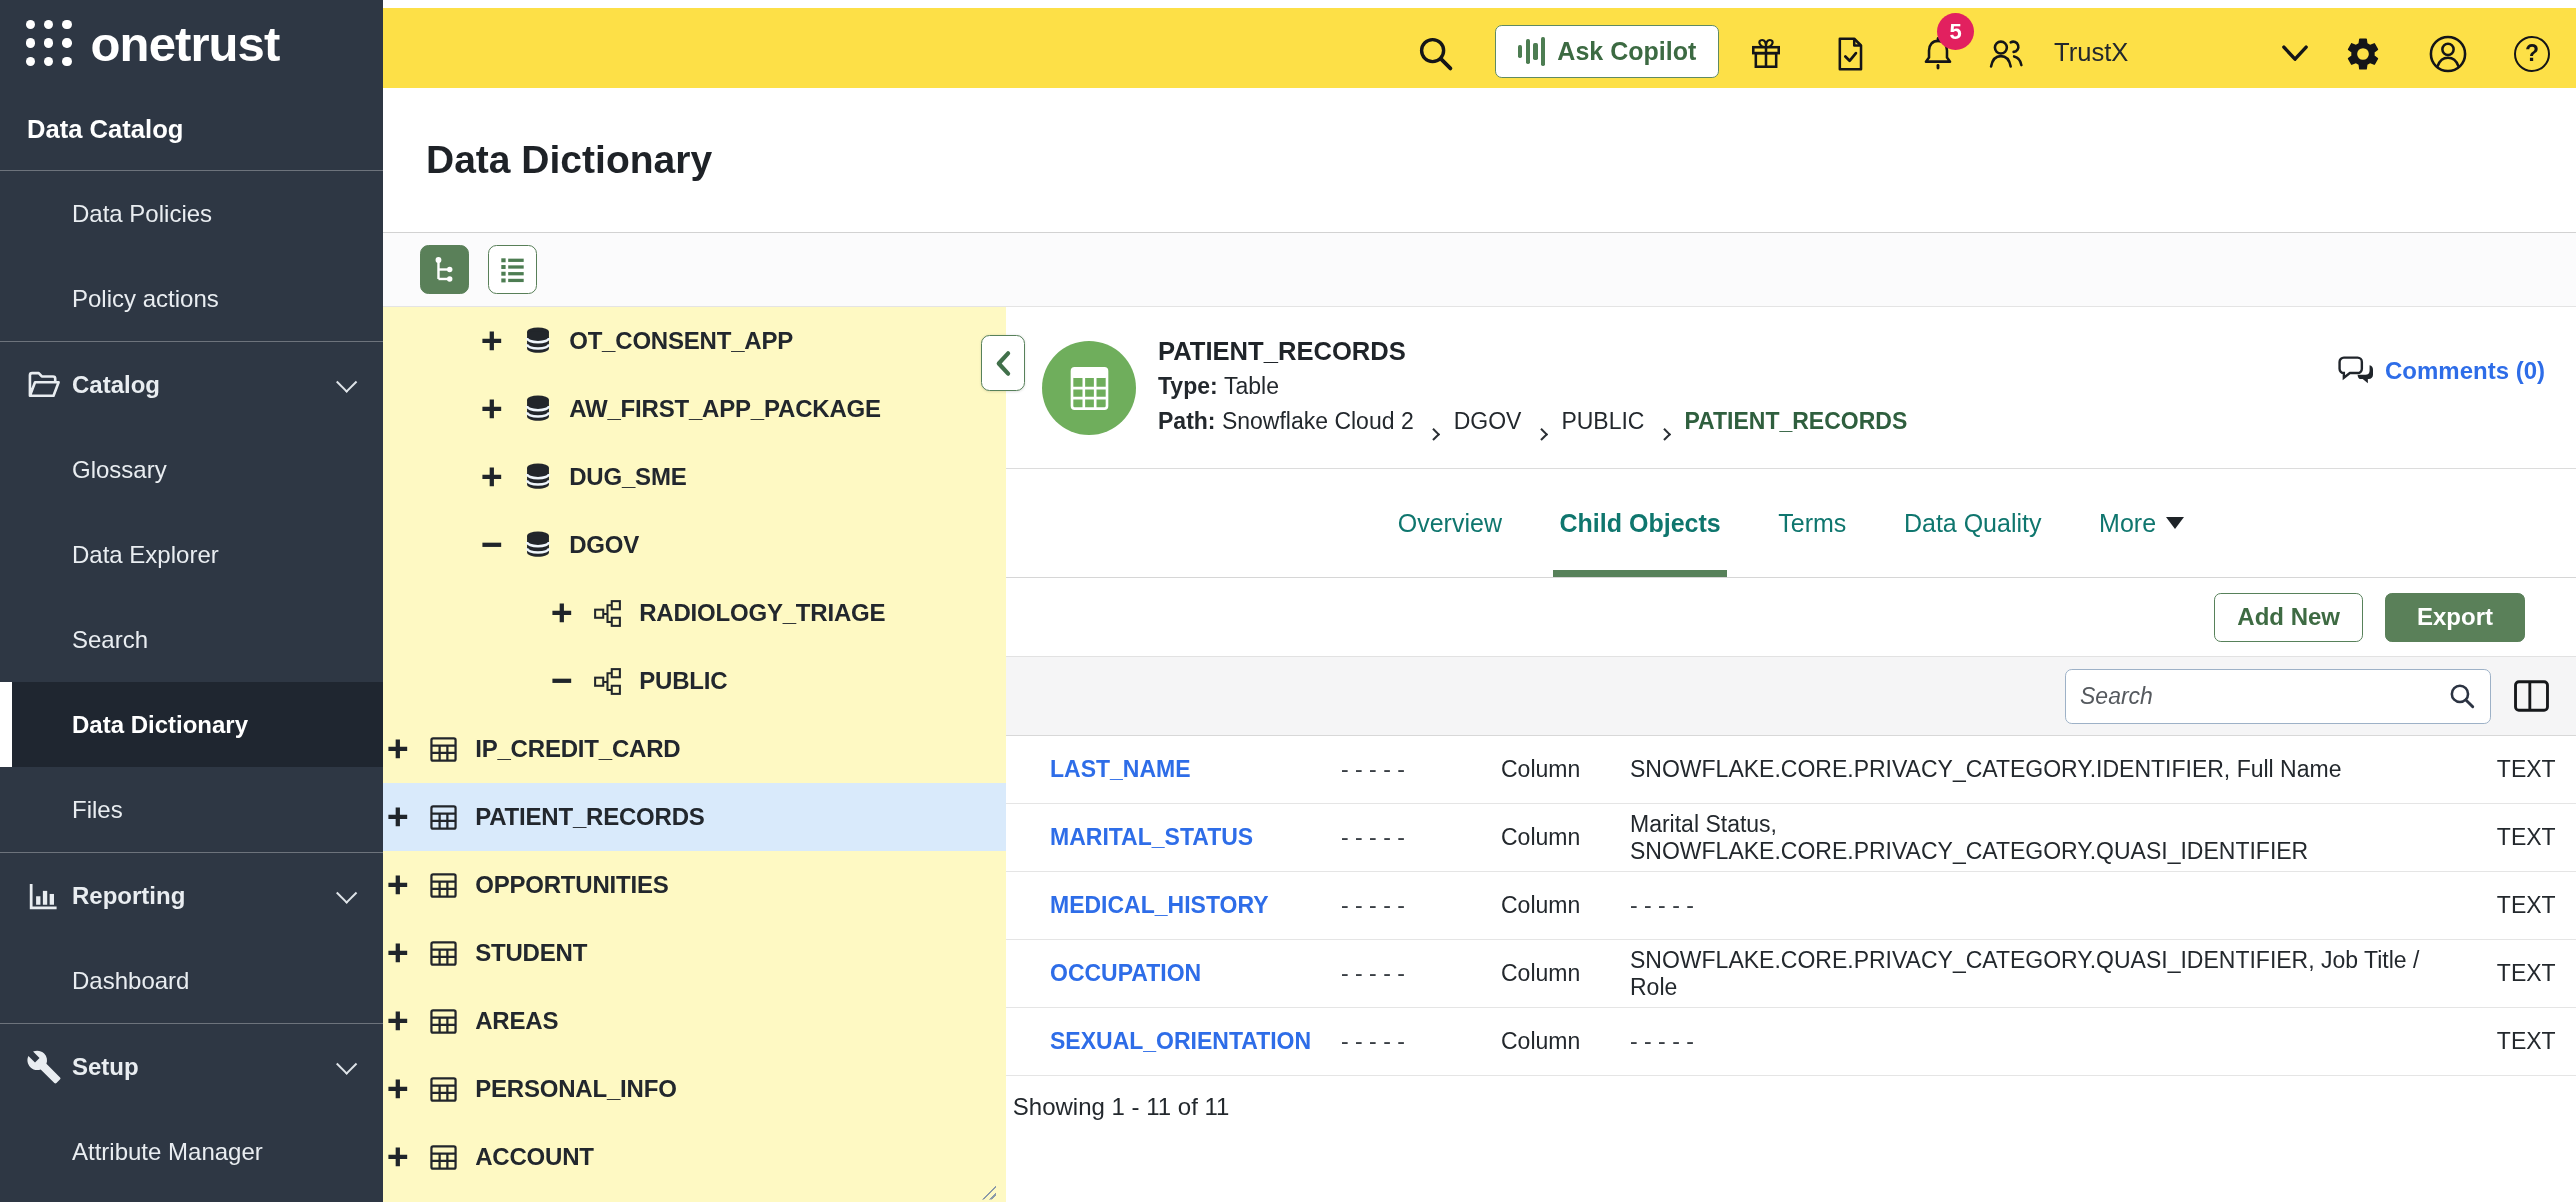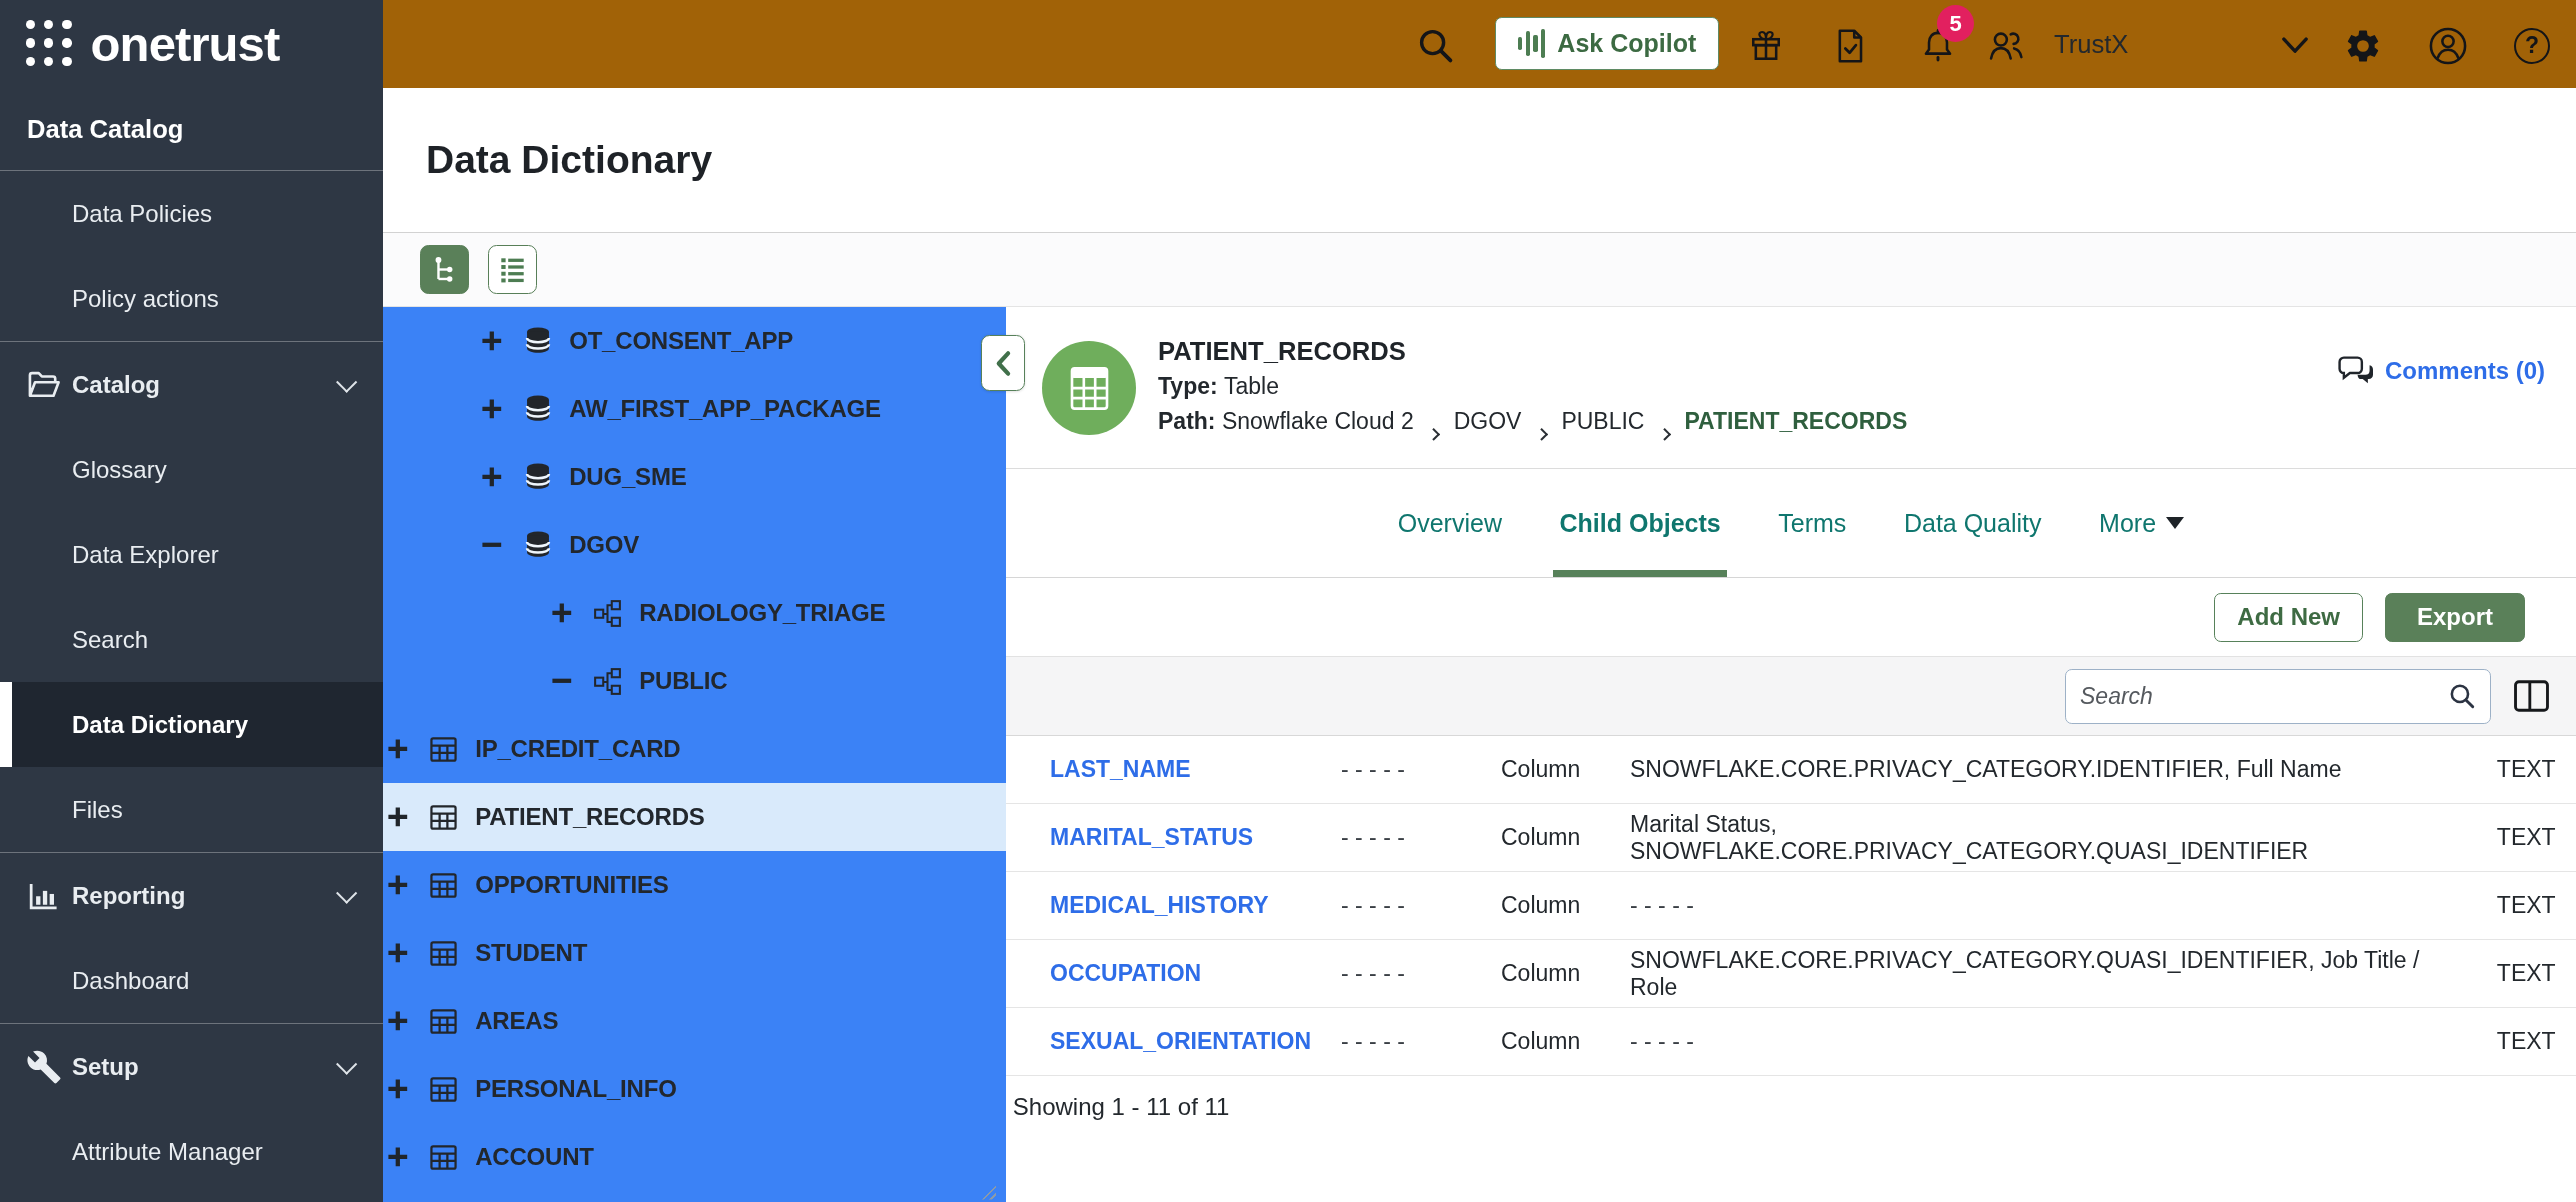--- a/index.html
+++ b/index.html
@@ -16,41 +16,41 @@
   .section-head { height:83px; display:flex; align-items:center; padding-left:27px; font-size:25.6px; font-weight:700; color:#fff; border-bottom:0.9px solid rgba(255,255,255,.3); }
   .nav-item { position:relative; height:85px; display:flex; align-items:center; padding-left:72px; font-size:24px; cursor:pointer; }
   .nav-item.group { font-weight:700; }
   .nav-item.active { background:#1f2630; font-weight:700; color:#fff; }
   .nav-item.active::before { content:""; position:absolute; left:0; top:0; bottom:0; width:12px; background:#fff; }
   .nav-div { border-top:0.9px solid rgba(255,255,255,.3); }
   .g-icon { position:absolute; left:24px; width:39px; height:39px; display:flex; align-items:center; justify-content:center; }
   .chev-dn { position:absolute; right:32px; width:14.5px; height:14.5px; border-right:2.6px solid #dfe4e9; border-bottom:2.6px solid #dfe4e9; transform:rotate(45deg) translateY(-3.4px); }
 
   
-  .topbar { position:absolute; left:383px; top:0; right:0; height:92px; background:#a16207; border-bottom:1.7px solid #b6c4d2; }
+  .topbar { position:absolute; left:383px; top:8px; right:0; height:92px; background:#fde047; border-bottom:1.7px solid #b6c4d2; }
   .tb-abs { position:absolute; top:50%; transform:translate(-50%,-50%); display:flex; align-items:center; justify-content:center; cursor:pointer; }
   .copilot-btn { position:absolute; left:1112px; top:17px; height:53px; padding:0 22px; display:flex; align-items:center; gap:12px; border:1.7px solid #5f8a63; border-radius:6.8px; background:#fff; color:#3c6a42; font-size:25px; font-weight:700; cursor:pointer; }
   .eq { display:flex; align-items:center; gap:3.4px; height:31px; }
   .eq i { width:4.3px; border-radius:1.7px; background:#4d7d52; }
   .badge { position:absolute; left:1554px; top:5.1px; width:37px; height:37px; border-radius:50%; background:#e2205f; color:#fff; font-size:22px; font-weight:600; display:flex; align-items:center; justify-content:center; z-index:2; }
   .workspace { position:absolute; left:1671px; top:0; height:88px; display:flex; align-items:center; font-size:25.6px; color:#23282d; cursor:pointer; }
   .q-circle { width:36px; height:36px; border:2.6px solid #141518; border-radius:50%; display:flex; align-items:center; justify-content:center; font-size:23px; font-weight:700; color:#141518; }
   .q-circle::after { content:"?"; }
 
   
   .titlebar { position:absolute; left:383px; top:88px; right:0; height:144px; background:#fff; display:flex; align-items:center; padding-left:43px; }
   .page-title { font-size:39px; font-weight:700; color:#1e2227; }
   .toolbar { position:absolute; left:383px; top:232px; right:0; height:75px; background:#fbfbfc; border-top:1.7px solid #d2d2d2; border-bottom:0.9px solid #e4e4e4; display:flex; align-items:center; padding-left:37px; gap:19px; }
   .tgl { width:49px; height:49px; border-radius:8.5px; display:flex; align-items:center; justify-content:center; cursor:pointer; }
   .tgl.on { background:#5a8059; border:1.7px solid #5a8059; }
   .tgl.off { background:#fff; border:1.7px solid #587f58; }
 
   
   .bodyrow { position:absolute; left:383px; top:307px; right:0; bottom:0; }
-  .tree { position:absolute; left:0; top:0; bottom:0; width:674px; background:#3b82f6; border-right:1.7px solid #b5c5d3; overflow:hidden; }
+  .tree { position:absolute; left:0; top:0; bottom:0; width:674px; background:#fef9c3; border-right:1.7px solid #b5c5d3; overflow:hidden; }
   .trow { height:68px; display:flex; align-items:center; cursor:pointer; }
   .trow.sel { background:#d9eafb; }
   .trow .exp { width:29px; display:flex; justify-content:center; margin-right:13.6px; cursor:pointer; }
   .trow .tico { width:36px; display:flex; justify-content:center; margin-right:13.6px; }
   .trow .tlabel { font-size:24px; font-weight:600; color:#22272d; letter-spacing:-0.2px; }
   .lvl1 { padding-left:94px; } .lvl2 { padding-left:164px; } .lvl3 { }
   .collapse-btn { position:absolute; left:598px; top:28px; width:44px; height:56px; background:#fff; border:1.7px solid #57815a; border-radius:8.5px; display:flex; align-items:center; justify-content:center; z-index:4; cursor:pointer; box-shadow:0 0.9px 2.6px rgba(0,0,0,.12); }
   .resize-h { position:absolute; left:596px; bottom:3.4px; width:17px; height:17px; background:repeating-linear-gradient(315deg,transparent 0 3.4px,#8b9aa9 3.4px 5.1px); clip-path:polygon(100% 0,100% 100%,0 100%); cursor:nwse-resize; }
 
   

